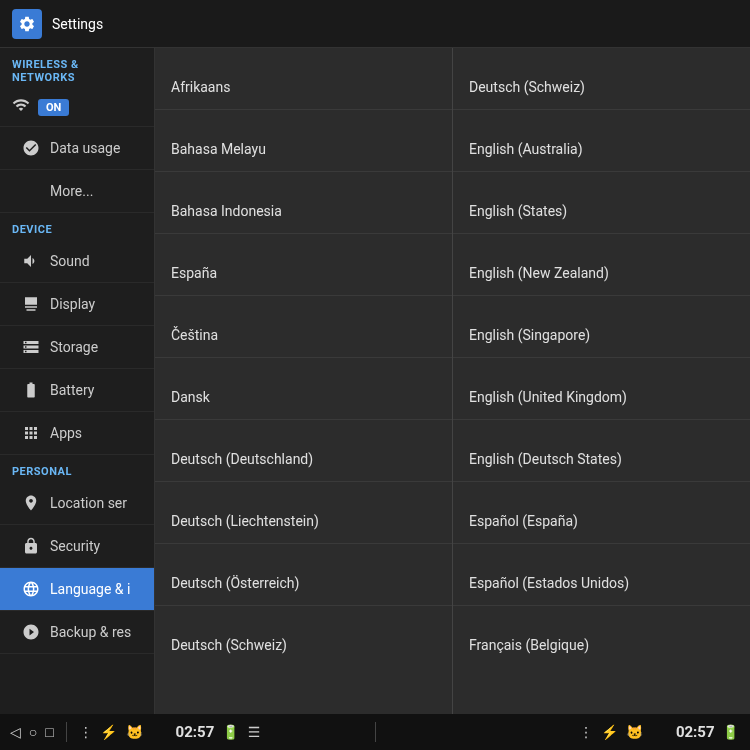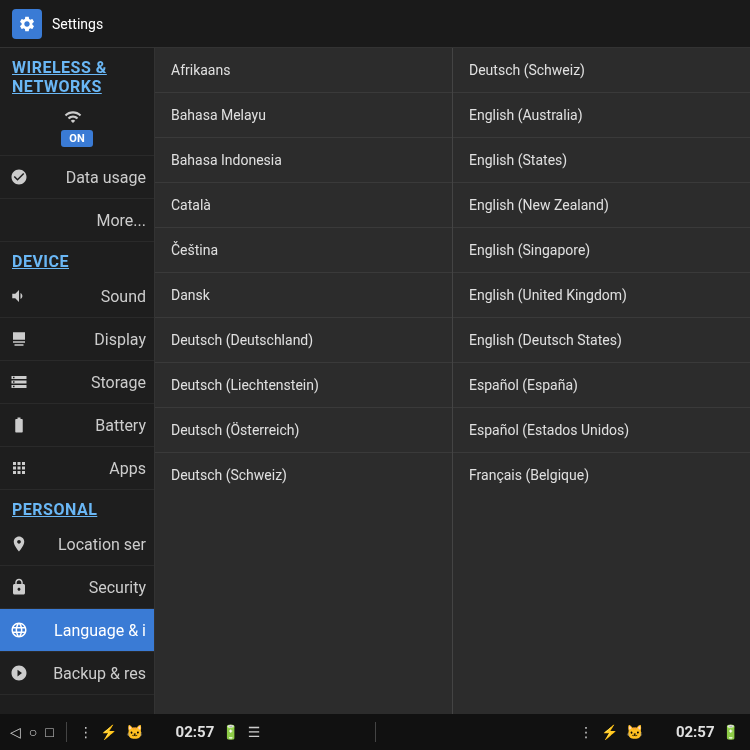--- a/index.html
+++ b/index.html
@@ -51,37 +51,35 @@
     .sidebar {
       width: 155px;
       background: #1e1e1e;
       flex-shrink: 0;
       overflow-y: auto;
       border-right: 1px solid #333;
     }
 
     .section-label {
       color: #6ab7f5;
-      font-size: 16px;
+      font-size: 11px;
       font-weight: bold;
       padding: 10px 12px 4px 12px;
       text-transform: uppercase;
       letter-spacing: 0.5px;
-      text-decoration: underline;
     }
 
     .sidebar-item {
       display: flex;
       align-items: center;
-      padding: 10px 8px;
+      padding: 10px 20px;
       color: #ccc;
-      font-size: 16px;
+      font-size: 14px;
       cursor: pointer;
       border-bottom: 1px solid #2a2a2a;
-      justify-content: space-between;
     }
     .sidebar-item.active {
       background: #3a7bd5;
       color: #fff;
     }
     .sidebar-item .item-icon {
       width: 22px;
       height: 22px;
       margin-right: 8px;
       display: flex;
@@ -90,21 +88,20 @@
       font-size: 16px;
       flex-shrink: 0;
     }
 
     
     .wifi-row {
       display: flex;
       align-items: center;
       padding: 8px 12px;
       border-bottom: 1px solid #2a2a2a;
-      flex-direction: column;
     }
     .wifi-icon {
       color: #ccc;
       font-size: 16px;
       margin-right: 8px;
     }
     .toggle-on {
       background: #3a7bd5;
       color: #fff;
       font-size: 11px;
@@ -129,20 +126,21 @@
     .lang-column:last-child {
       border-right: none;
     }
 
     .lang-item {
       padding: 14px 16px;
       color: #e0e0e0;
       font-size: 14px;
       border-bottom: 1px solid #3a3a3a;
       cursor: pointer;
+      margin-top: 17px;
     }
     .lang-item:last-child {
       border-bottom: none;
     }
 
     
     .status-bar {
       height: 36px;
       background: #111;
       display: flex;
@@ -304,21 +302,21 @@
     </div>
 
   </div>
 
   <div class="right-panel">
 
     <div class="lang-column" id="lang-col-left">
         <div class="lang-item">Afrikaans</div>
         <div class="lang-item">Bahasa Melayu</div>
         <div class="lang-item">Bahasa Indonesia</div>
-        <div class="lang-item">Català</div>
+        <div class="lang-item">España</div>
         <div class="lang-item">Čeština</div>
         <div class="lang-item">Dansk</div>
         <div class="lang-item">Deutsch (Deutschland)</div>
         <div class="lang-item">Deutsch (Liechtenstein)</div>
         <div class="lang-item">Deutsch (Österreich)</div>
         <div class="lang-item">Deutsch (Schweiz)</div>
       </div>
 
     <div class="lang-column" id="lang-col-right">
         <div class="lang-item">Deutsch (Schweiz)</div>

